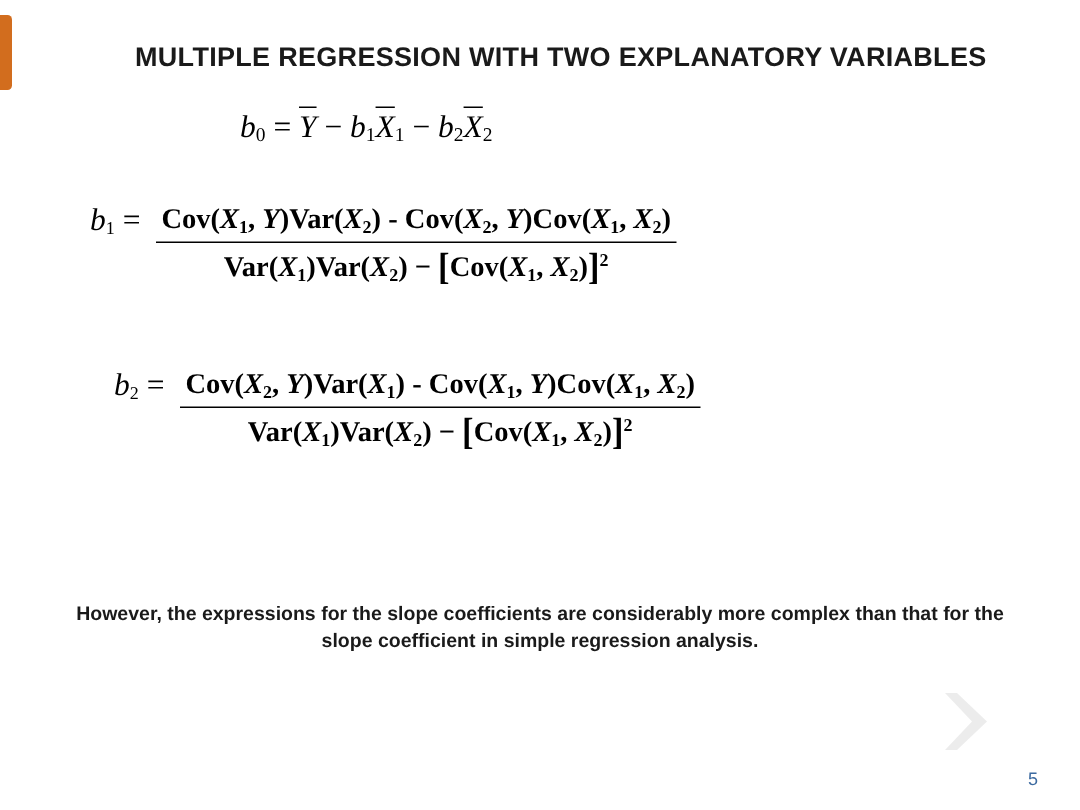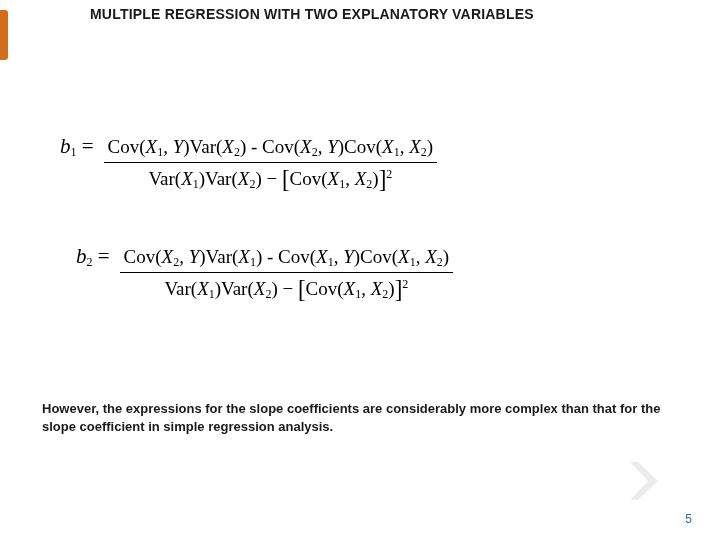--- a/index.html
+++ b/index.html
@@ -15,23 +15,23 @@
     position: absolute;
     left: 0;
     top: 10px;
     width: 8px;
     height: 50px;
     background: #d26d1e;
     border-radius: 0 3px 3px 0;
   }
   .slide-title {
     position: absolute;
-    top: 6px;
+    top: 28px;
     left: 90px;
-    font-size: 14px;
+    font-size: 18px;
     font-weight: bold;
     color: #1a1a1a;
     letter-spacing: 0.2px;
   }
   .formula-region {
     position: absolute;
     top: 58px;
     left: 60px;
     right: 60px;
     height: 310px;
@@ -62,20 +62,21 @@
   .frac-eq .lhs sub { font-size: 12px; }
   .frac-eq .frac {
     display: inline-flex;
     flex-direction: column;
     align-items: center;
   }
   .frac-eq .num, .frac-eq .den {
     font-size: 19px;
     white-space: nowrap;
     padding: 2px 4px;
+    font-weight: bold;
   }
   .frac-eq .bar {
     width: 100%;
     height: 1px;
     background: #000;
   }
   .frac-eq sub { font-size: 12px; vertical-align: -3px; }
   .frac-eq i { font-style: italic; }
   .eq1 { top: 76px; left: 0px; }
   .eq2 { top: 186px; left: 16px; }
@@ -89,20 +90,21 @@
   .sup2 { font-size: 12px; vertical-align: 7px; }
   .body-text {
     position: absolute;
     top: 400px;
     left: 42px;
     right: 42px;
     font-size: 13px;
     font-weight: bold;
     color: #1a1a1a;
     line-height: 1.35;
+    text-align: center;
   }
   .chevron {
     position: absolute;
     right: 58px;
     bottom: 38px;
     width: 34px;
     height: 42px;
     opacity: 0.18;
   }
   .page-number {
@@ -115,20 +117,23 @@
 </style>
 </head>
 <body>
 
 <div class="accent-bar"></div>
 
 <div class="slide-title">MULTIPLE REGRESSION WITH TWO EXPLANATORY VARIABLES</div>
 
 <div class="formula-region">
 
+  <div class="eq0">
+    <i>b</i><sub>0</sub><span> = </span><span class="overbar"><i>Y</i></span><span> − </span><i>b</i><sub>1</sub><span class="overbar"><i>X</i></span><sub>1</sub><span> − </span><i>b</i><sub>2</sub><span class="overbar"><i>X</i></span><sub>2</sub>
+  </div>
 
   <div class="frac-eq eq1">
     <span class="lhs"><i>b</i><sub>1</sub><span> = </span></span>
     <span class="frac">
       <span class="num">
         <span>Cov(</span><i>X</i><sub>1</sub><span>, </span><i>Y</i><span>)</span><span>Var(</span><i>X</i><sub>2</sub><span>) - </span><span>Cov(</span><i>X</i><sub>2</sub><span>, </span><i>Y</i><span>)</span><span>Cov(</span><i>X</i><sub>1</sub><span>, </span><i>X</i><sub>2</sub><span>)</span>
       </span>
       <span class="bar"></span>
       <span class="den">
         <span>Var(</span><i>X</i><sub>1</sub><span>)</span><span>Var(</span><i>X</i><sub>2</sub><span>) − </span><span class="lbrack">[</span><span>Cov(</span><i>X</i><sub>1</sub><span>, </span><i>X</i><sub>2</sub><span>)</span><span class="rbrack">]</span><span class="sup2">2</span>

